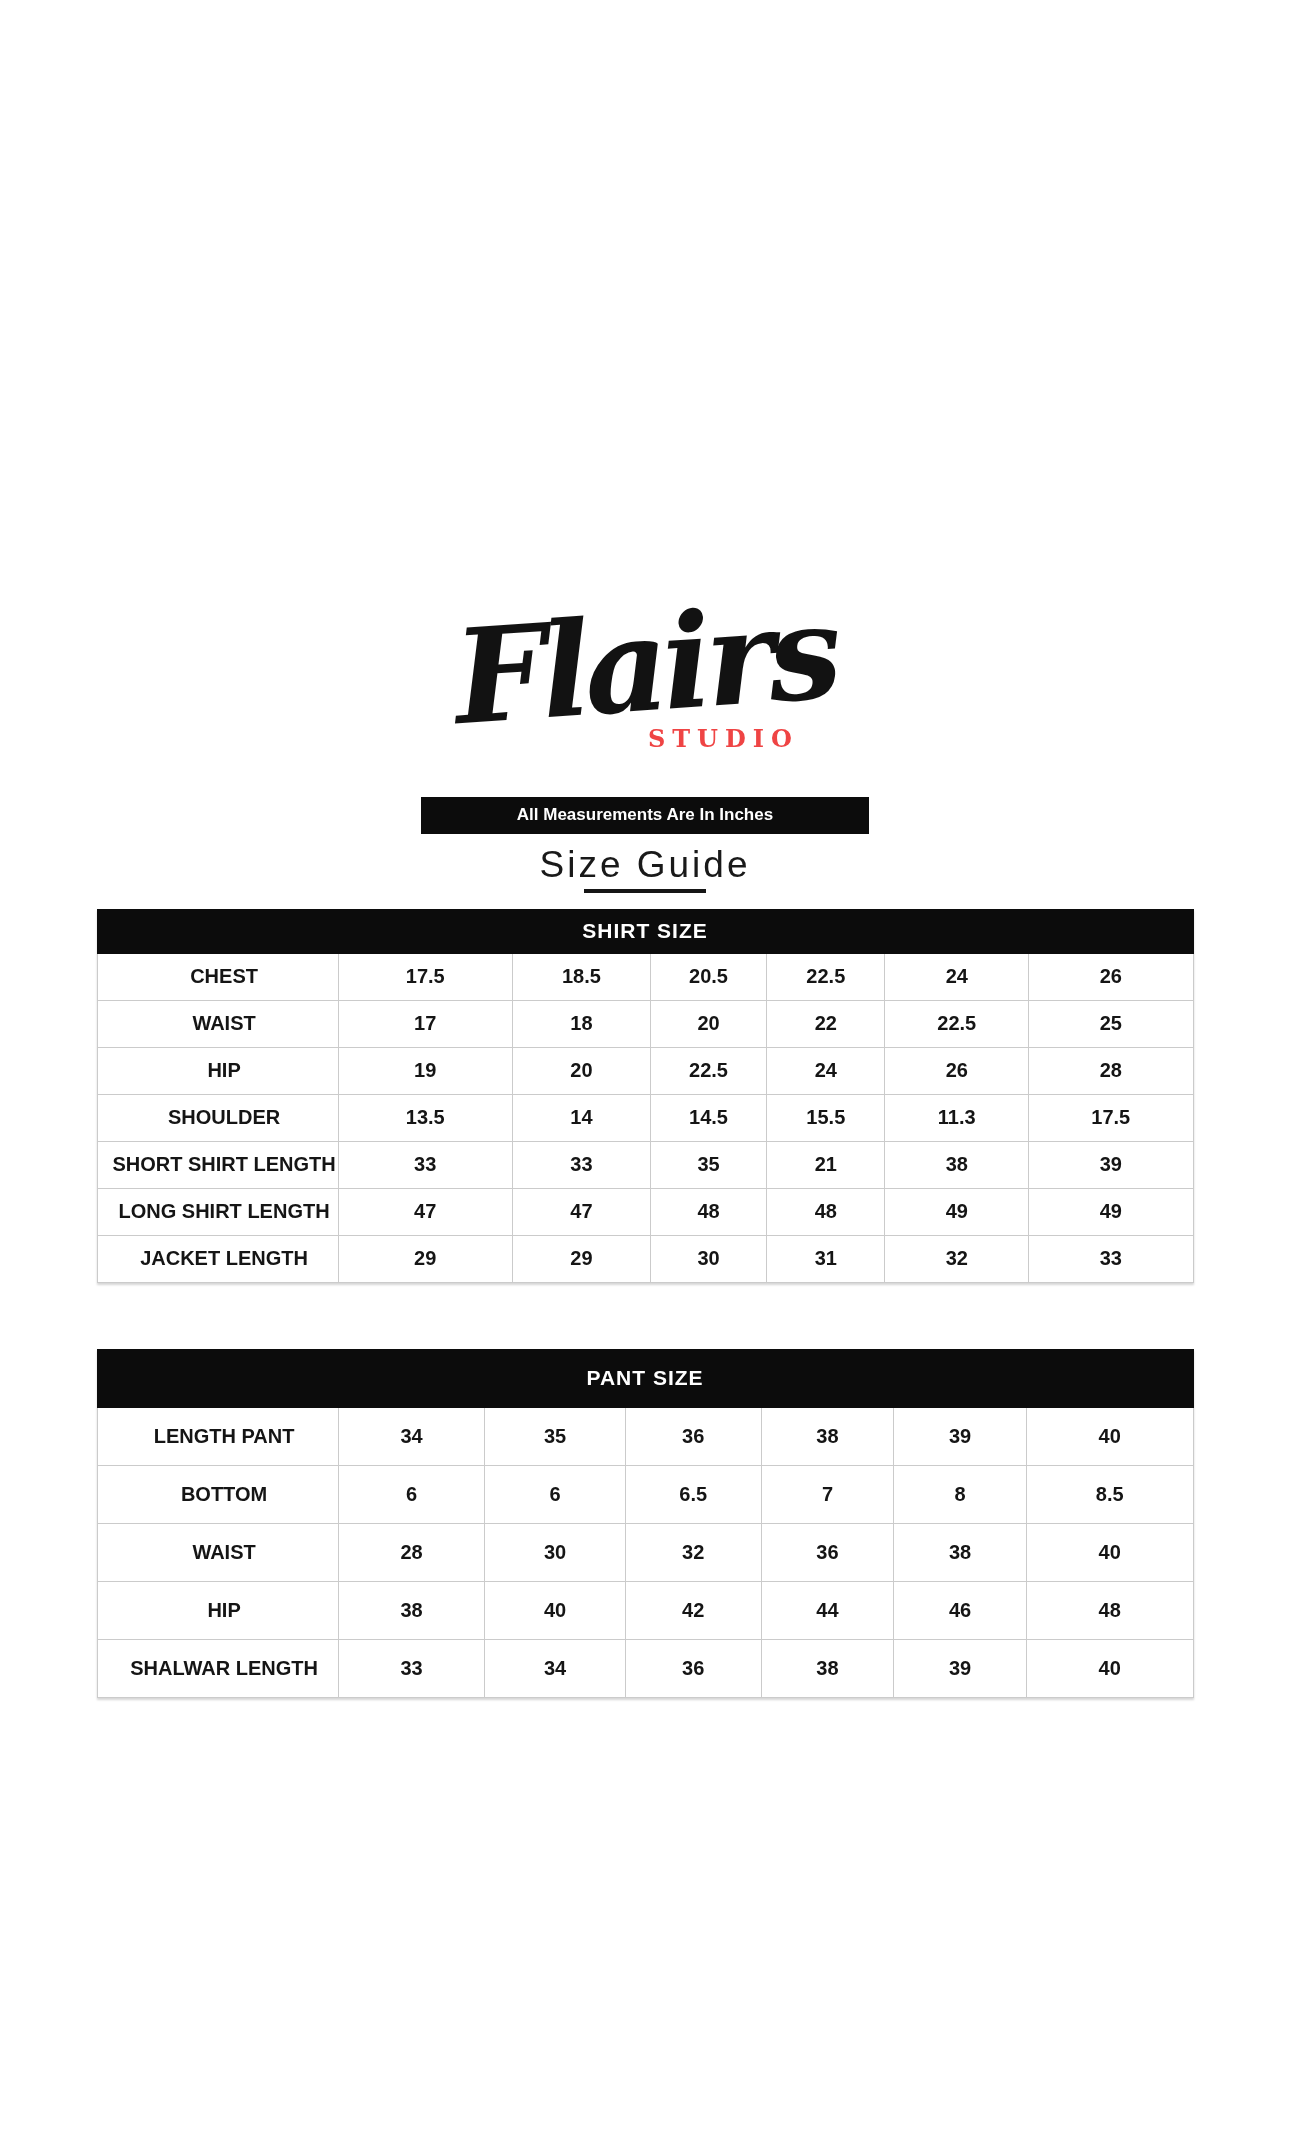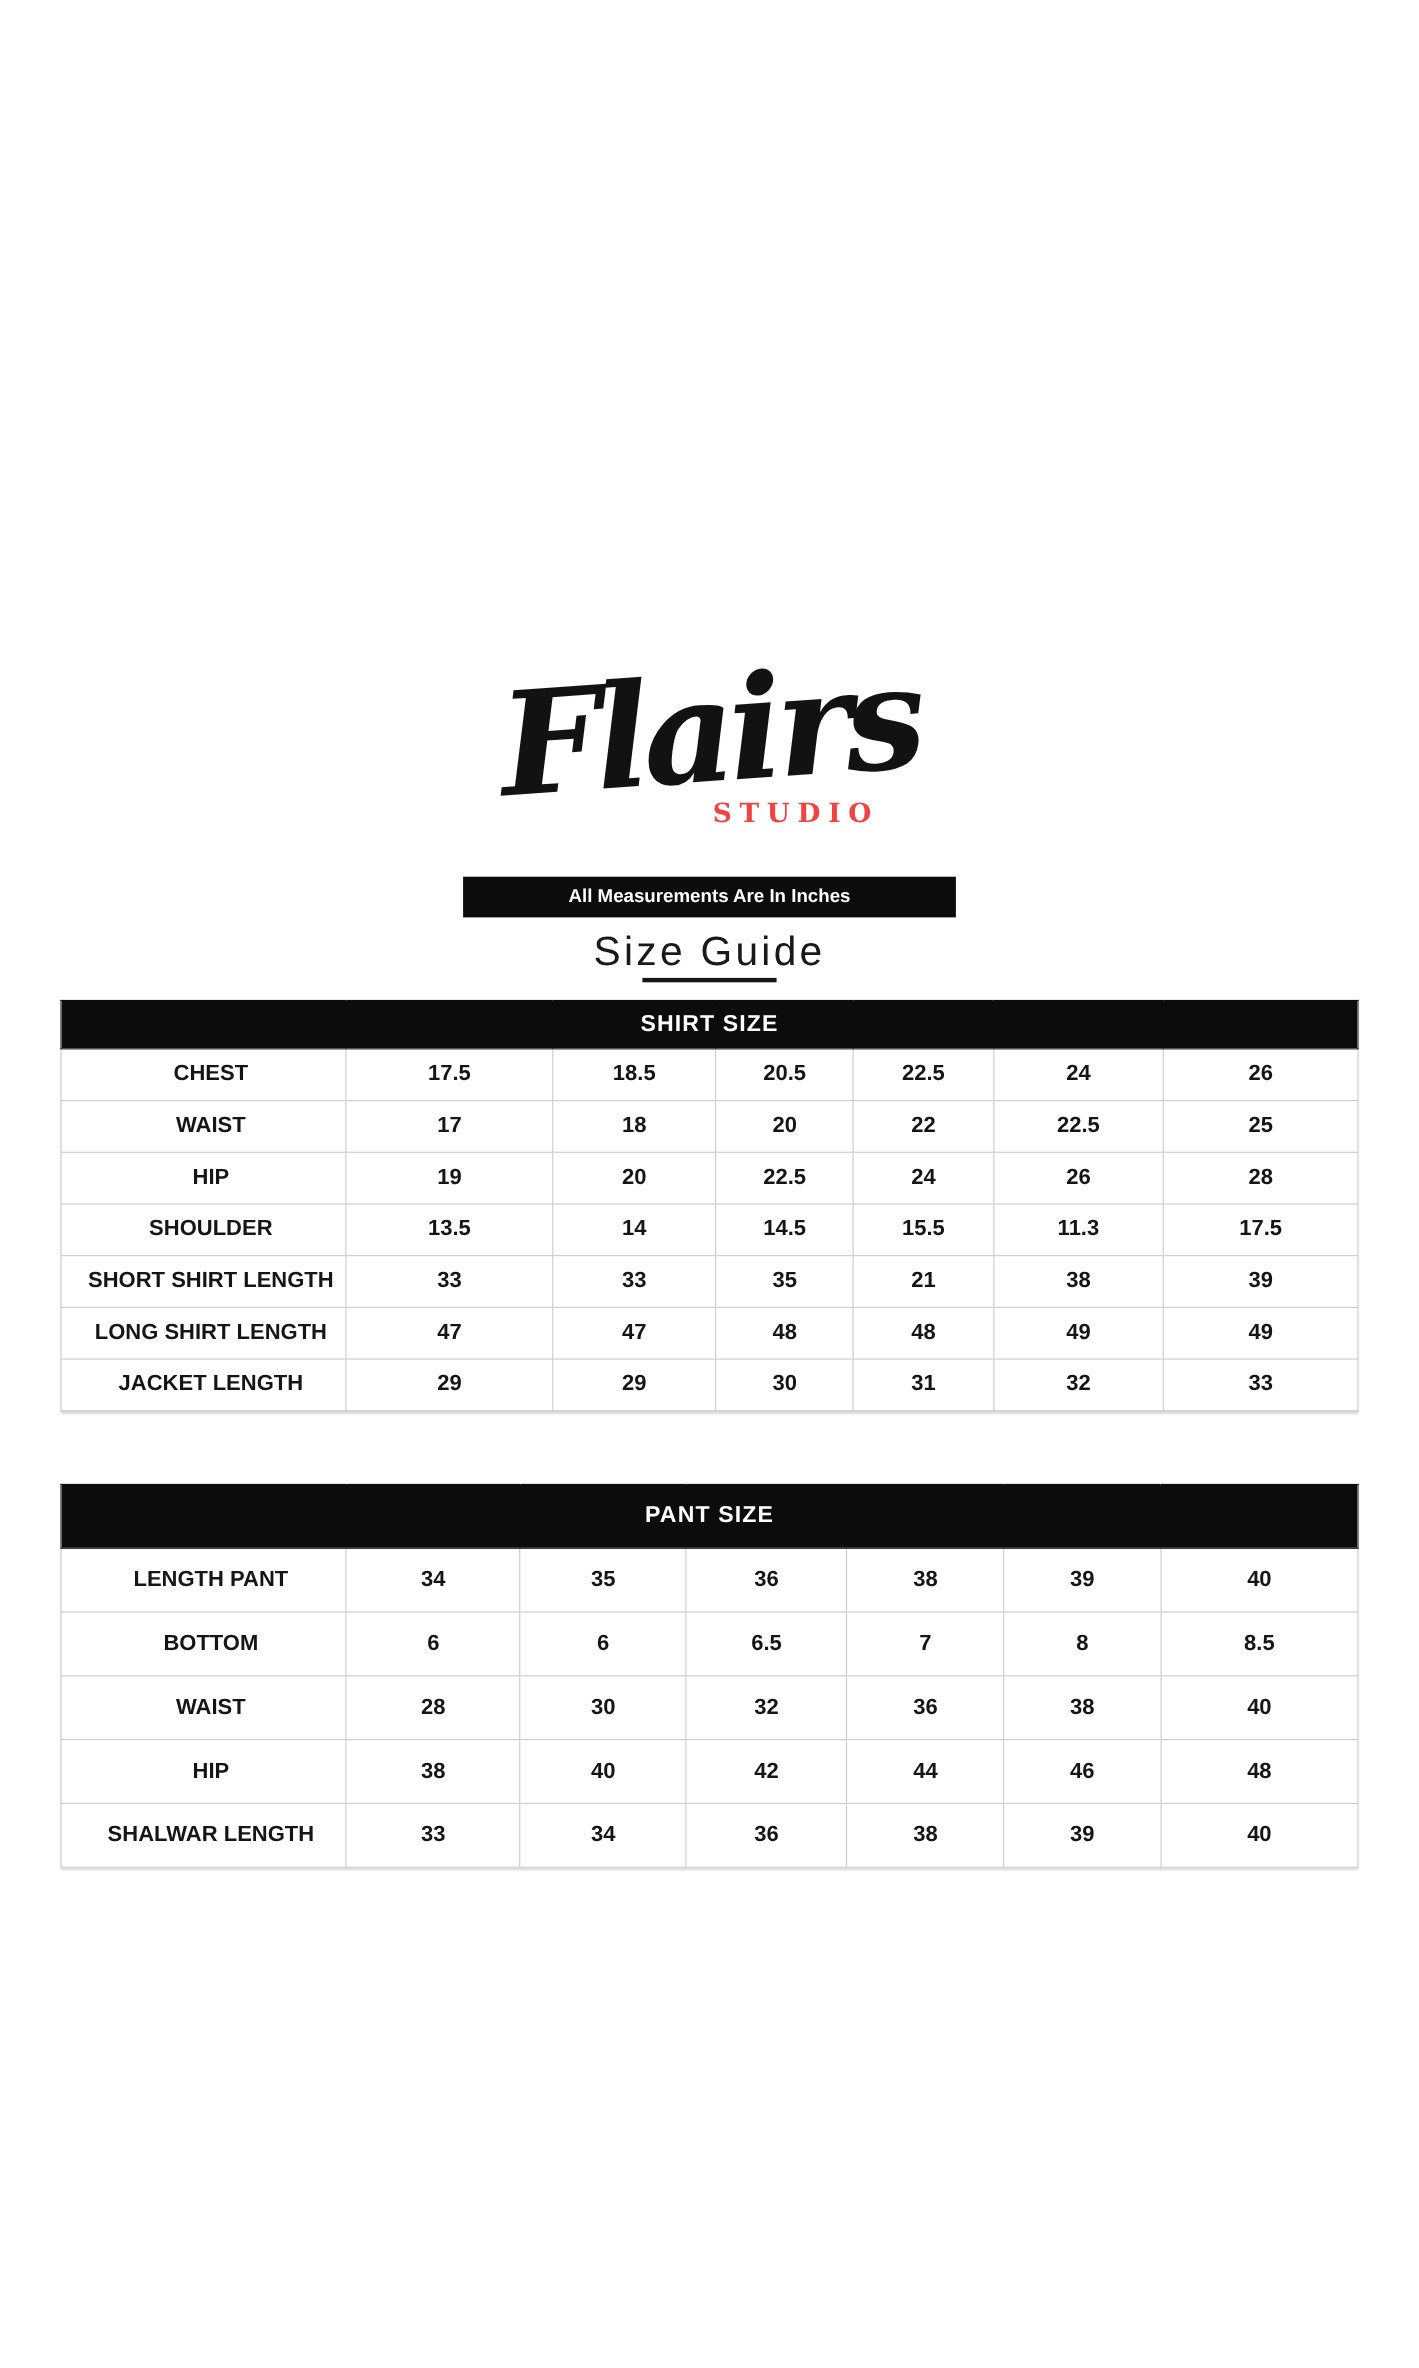--- a/index.html
+++ b/index.html
@@ -63,21 +63,21 @@
   }
   .title-underline {
     width: 122px;
     height: 4px;
     background: #161616;
     margin: 6px auto 0;
   }
 
   
   .size-table {
-    width: 1180px;
+    width: 1097px;
     margin: 16px auto 0;
     border-collapse: collapse;
     table-layout: fixed;
     box-shadow: 0 2px 2px rgba(0,0,0,0.16);
   }
   .size-table th, .size-table td {
     border: 1px solid #cbcbcb;
     overflow: hidden;
   }
   .band-row th {

